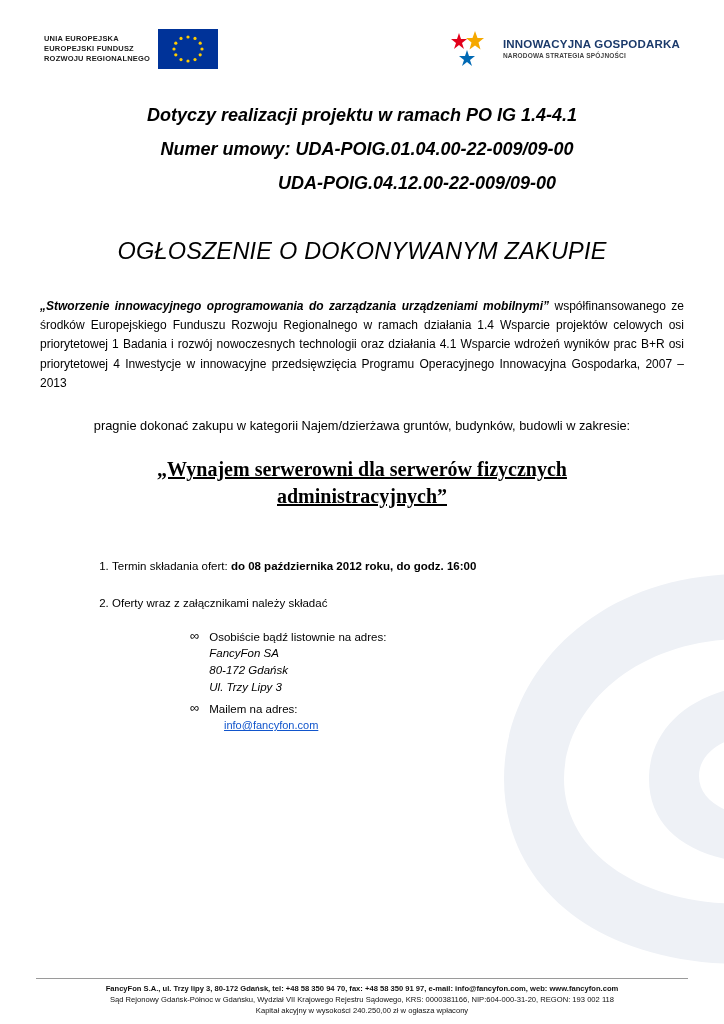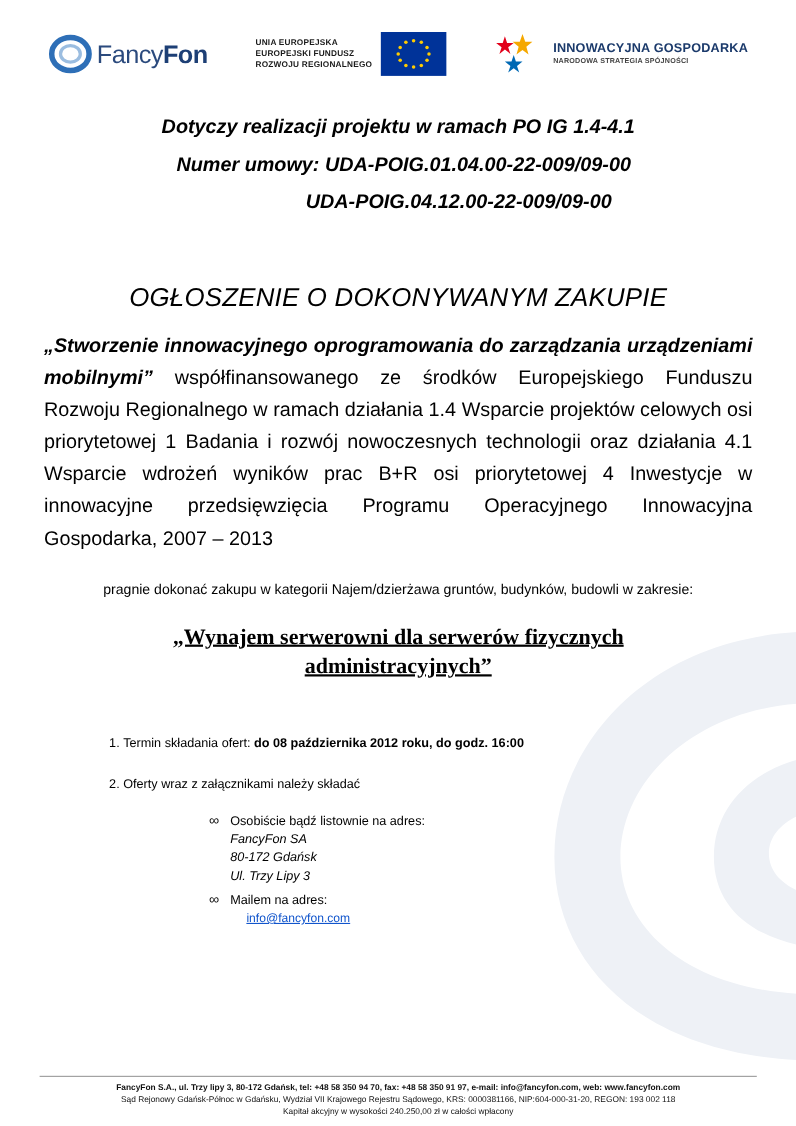--- a/index.html
+++ b/index.html
@@ -113,38 +113,38 @@
   .project-title .lbl {
     font-style: italic;
     font-weight: 400;
   }
   .project-title .val {
     font-weight: 700;
     font-style: italic;
   }
 
   .main-heading {
-    margin-top: 56px;
+    margin-top: 37px;
     text-align: center;
     font-size: 23.5px;
     font-style: italic;
     font-weight: 400;
     letter-spacing: 0.2px;
   }
 
   .announce {
     margin-top: 58px;
     text-align: center;
     font-size: 12.8px;
   }
 
   .justified {
-    margin-top: 16px;
+    margin-top: 32px;
     text-align: justify;
-    font-size: 18px;
+    font-size: 12px;
     line-height: 1.62;
   }
   .justified .quoted {
     font-weight: 700;
     font-style: italic;
   }
 
   .purchase {
     margin-top: 22px;
     text-align: center;
@@ -223,27 +223,20 @@
 
 <svg class="watermark" viewBox="0 0 340 430">
   <path d="M300 20 C150 20 60 120 60 225 C60 330 150 410 300 410 L300 350 C190 350 120 295 120 225 C120 155 190 85 300 85 Z" fill="#eef1f6"></path>
   <path d="M330 130 C255 130 205 170 205 225 C205 280 255 310 330 310 L330 265 C290 265 255 250 255 222 C255 194 290 178 330 178 Z" fill="#eef1f6"></path>
 </svg>
 
 <div class="page">
 
   <div class="header">
 
-    <div class="logo-fancyfon">
-      <svg class="ff-mark" width="42" height="38" viewBox="0 0 42 38">
-        <ellipse cx="20" cy="19" rx="17" ry="15" fill="none" stroke="#2e6fb7" stroke-width="5"></ellipse>
-        <ellipse cx="20" cy="19" rx="9" ry="7.5" fill="none" stroke="#9bbde0" stroke-width="3"></ellipse>
-      </svg>
-      <span class="ff-text"><span>Fancy</span><b>Fon</b></span>
-    </div>
 
     <div class="logo-ue">
       <div class="ue-lines">
         <div class="l1">UNIA EUROPEJSKA</div>
         <div>EUROPEJSKI FUNDUSZ</div>
         <div>ROZWOJU REGIONALNEGO</div>
       </div>
       <svg width="60" height="40" viewBox="0 0 60 40">
         <rect width="60" height="40" fill="#003399"></rect>
         <g fill="#ffcc00">
@@ -322,14 +315,14 @@
     </div>
     <a class="mail-link" href="#">info@fancyfon.com</a>
   </div>
 
 </div>
 
 <div class="footer">
   <hr>
   <div class="f-line b">FancyFon S.A., ul. Trzy lipy 3, 80-172 Gdańsk, tel: +48 58 350 94 70, fax: +48 58 350 91 97, e-mail: info@fancyfon.com, web: www.fancyfon.com</div>
   <div class="f-line">Sąd Rejonowy Gdańsk-Północ w Gdańsku, Wydział VII Krajowego Rejestru Sądowego, KRS: 0000381166, NIP:604-000-31-20, REGON: 193 002 118</div>
-  <div class="f-line">Kapitał akcyjny w wysokości 240.250,00 zł w całości wpłacony</div>
+  <div class="f-line">Kapitał akcyjny w wysokości 240.250,00 zł w ogłasza wpłacony</div>
 </div>
 
 </body></html>

